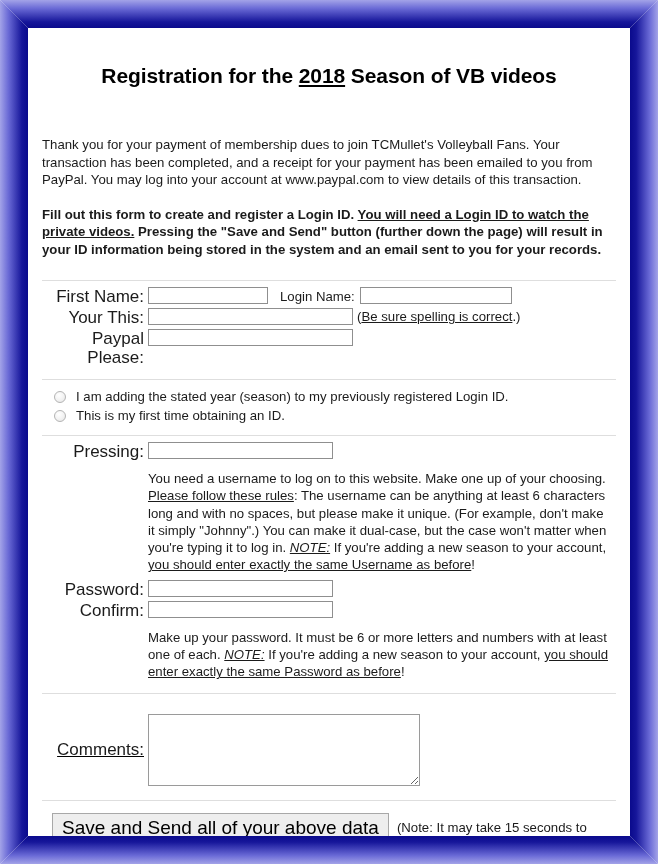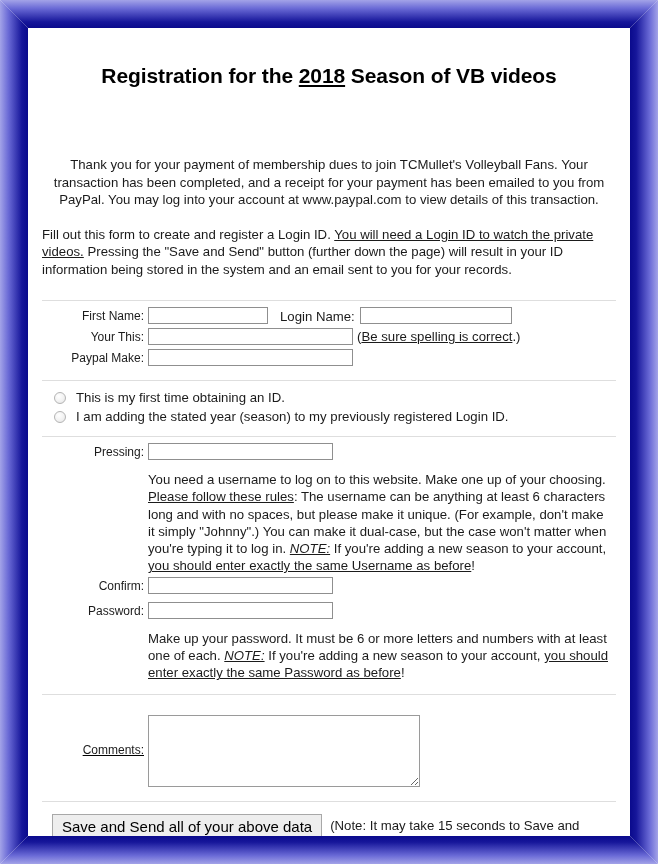--- a/index.html
+++ b/index.html
@@ -71,22 +71,22 @@
     letter-spacing: -0.1px;
   }
   h1.title .yr { text-decoration: underline; }
 
   p.para {
     font-size: 13.2px;
     line-height: 17.5px;
     color: #1b1b1b;
     margin: 0;
   }
-  #intro-para { margin-top: 68px; text-align: center; }
-  #instructions-para { margin-top: 17px; }
+  #intro-para { margin-top: 48px; }
+  #instructions-para { margin-top: 17px; font-weight: bold; }
 
   .u { text-decoration: underline; }
   .note-em { font-style: italic; text-decoration: underline; }
 
   hr.sep {
     border: 0;
     border-top: 1px solid #dedede;
     margin: 0;
   }
   #sep-1 { margin-top: 22px; }
@@ -99,21 +99,21 @@
   .form-block { padding: 0 0 0 10px; }
 
   .row {
     display: flex;
     align-items: flex-start;
     margin-top: 6px;
   }
   .row.tight { margin-top: 2px; }
 
   .lbl {
-    font-size: 12px;
+    font-size: 17px;
     color: #1b1b1b;
     text-align: right;
     flex: 0 0 auto;
     line-height: 19px;
   }
   .lbl-w { width: 92px; padding-right: 4px; }
 
   input.txt {
     font-family: "Liberation Sans", sans-serif;
     font-size: 13px;
@@ -205,21 +205,21 @@
   
   .submit-area {
     margin-top: 12px;
     padding-left: 10px;
     font-size: 13.2px;
     line-height: 19px;
     color: #1b1b1b;
   }
   button.save-btn {
     font-family: "Liberation Sans", sans-serif;
-    font-size: 15px;
+    font-size: 19px;
     color: #000000;
     background: #eeeeee;
     border: 1px solid #a8a8a8;
     padding: 3px 9px 4px 9px;
     cursor: pointer;
     vertical-align: middle;
   }
   .note-inline {
     padding-left: 8px;
   }
@@ -254,54 +254,54 @@
         <input class="txt w-last" type="text" value="" style="">
       </div>
 
       <div class="row tight">
         <span class="lbl lbl-w">Your This:</span>
         <input class="txt w-email" type="text" value="" style="">
         <span class="hint"><span>(</span><span class="u">Be sure spelling is correct</span><span>.)</span></span>
       </div>
 
       <div class="row tight">
-        <span class="lbl lbl-w">Paypal Make:</span>
+        <span class="lbl lbl-w">Paypal Please:</span>
         <input class="txt w-email" type="text" value="" style="">
       </div>
 
     </div>
 
     <hr class="sep" id="sep-2">
 
     <div class="radio-block">
       <div class="radio-row">
         <span class="radio"></span>
-        <span class="radio-lbl">This is my first time obtaining an ID.</span>
+        <span class="radio-lbl">I am adding the stated year (season) to my previously registered Login ID.</span>
       </div>
       <div class="radio-row">
         <span class="radio"></span>
-        <span class="radio-lbl">I am adding the stated year (season) to my previously registered Login ID.</span>
+        <span class="radio-lbl">This is my first time obtaining an ID.</span>
       </div>
     </div>
 
     <hr class="sep" id="sep-3">
 
     <div class="form-block">
       <div class="row">
         <span class="lbl lbl-w">Pressing:</span>
         <input class="txt w-user" type="text" value="" style="">
       </div>
       <p class="field-help"><span>You need a username to log on to this website. Make one up of your choosing.  </span><span class="u">Please follow these rules</span><span>:  The username can be anything at least 6 characters long and with no spaces, but please make it unique. (For example, don't make it simply "Johnny".) You can make it dual-case, but the case won't matter when you're typing it to log in. </span><span class="note-em">NOTE:</span><span> If you're adding a new season to your account, </span><span class="u">you should enter exactly the same Username as before</span><span>!</span></p>
 
+      <div class="row">
+        <span class="lbl lbl-w">Password:</span>
+        <input class="txt w-pass" type="password" value="" style="">
+      </div>
       <div class="row tight">
         <span class="lbl lbl-w">Confirm:</span>
-        <input class="txt w-pass" type="password" value="" style="">
-      </div>
-      <div class="row">
-        <span class="lbl lbl-w">Password:</span>
         <input class="txt w-pass" type="password" value="" style="">
       </div>
       <p class="field-help"><span>Make up your password.  It must be 6 or more letters and numbers with at least one of each. </span><span class="note-em">NOTE:</span><span> If you're adding a new season to your account, </span><span class="u">you should enter exactly the same Password as before</span><span>!</span></p>
     </div>
 
     <hr class="sep" id="sep-4">
 
     <div class="form-block">
       <div class="comments-row">
         <span class="lbl lbl-w">Comments:</span>

